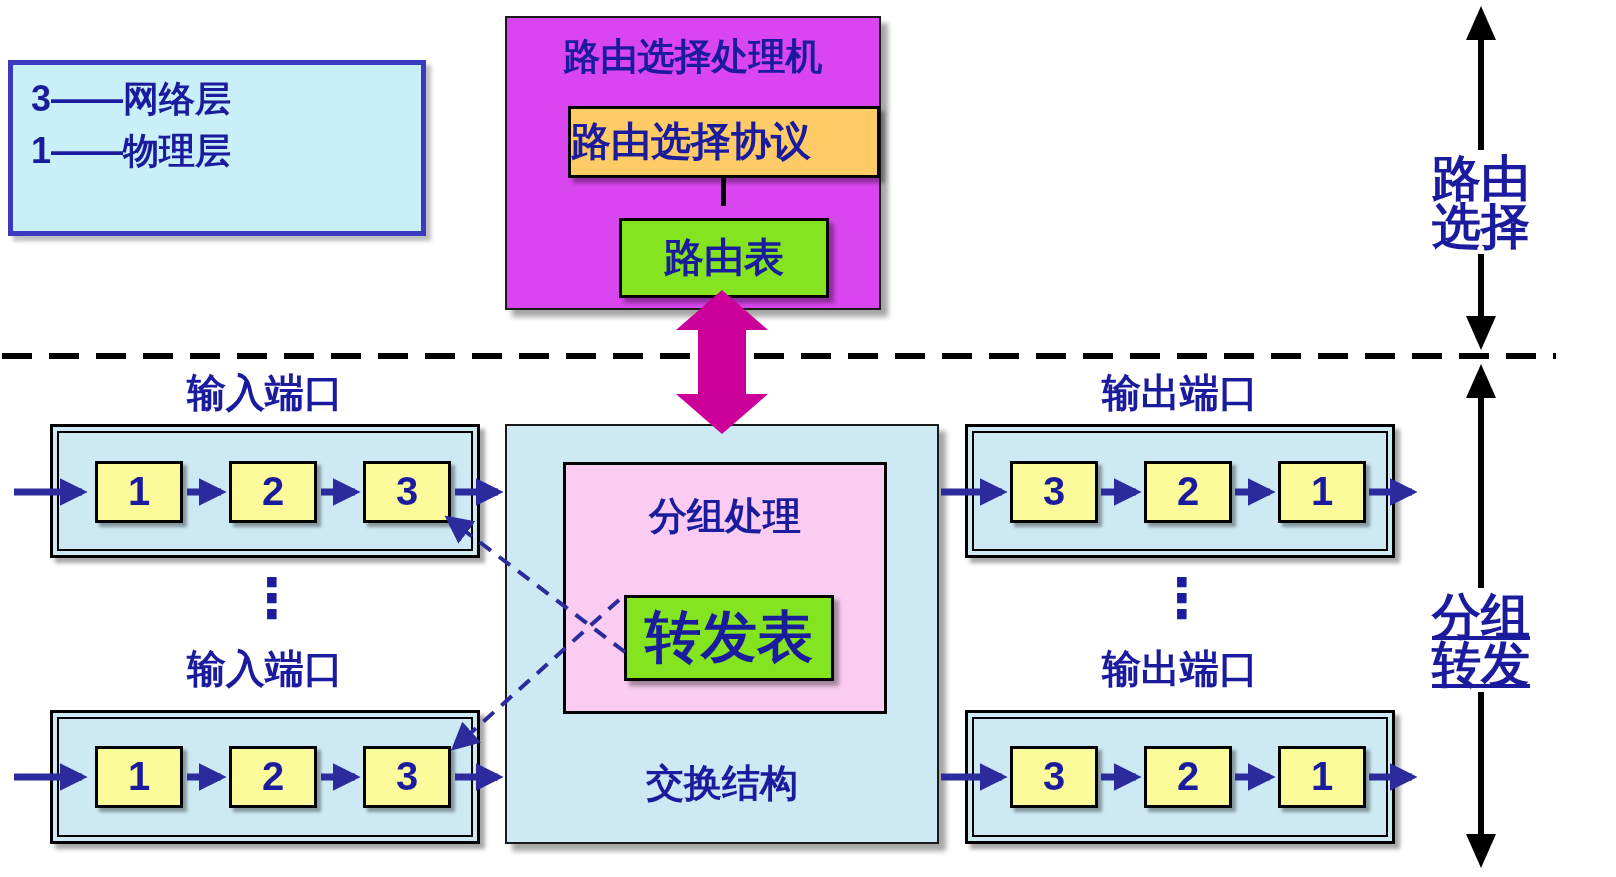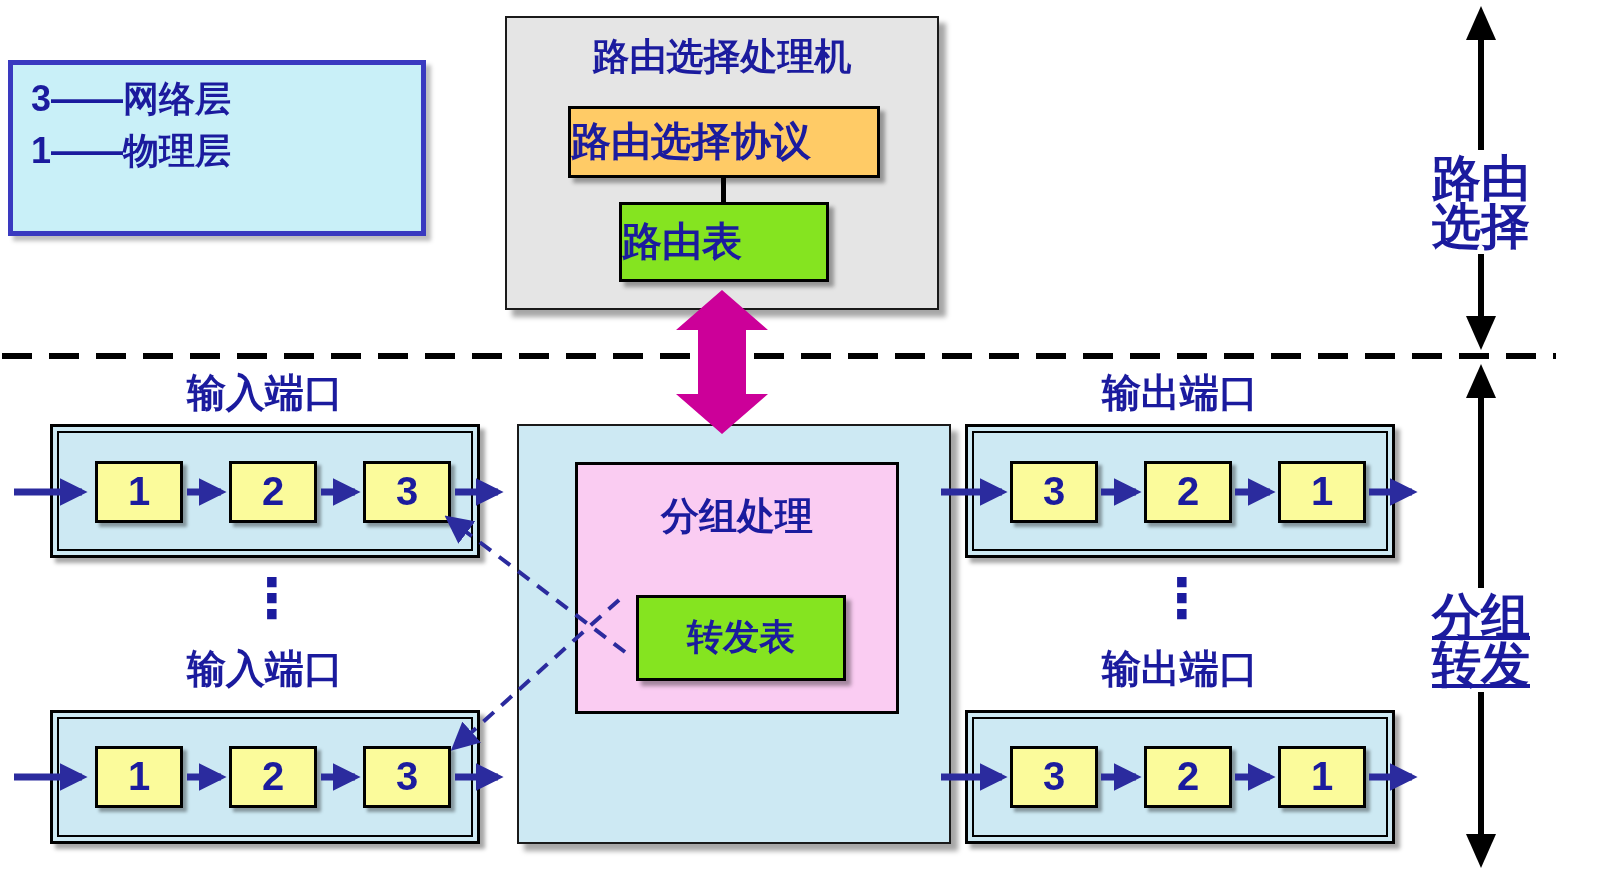--- a/index.html
+++ b/index.html
@@ -27,55 +27,54 @@
     border: 5px solid #3A3AC0;
     padding: 8px 0 0 18px;
     font-size: 36px;
     line-height: 52px;
     box-shadow: 5px 5px 4px rgba(0,0,0,0.25);
     z-index: 2;
   }
 
   
   .proc {
-    left: 505px; top: 16px; width: 434px; height: 294px;
-    background: #e5e5e5;
+    left: 505px; top: 16px; width: 376px; height: 294px;
+    background: #d946ef;
     border: 2px solid #1a1a1a;
     z-index: 2;
   }
   .proc-title { left: 0; top: 14px; width: 100%; text-align: center; font-size: 37px; }
   .proto {
     left: 61px; top: 88px; width: 312px; height: 72px;
     background: #FFCB66; border: 3px solid #000;
     font-size: 40px; line-height: 64px; text-align: left;
   }
   .connector { left: 214px; top: 158px; width: 5px; height: 30px; background: #000; }
   .rtable {
-    left: 112px; top: 184px; width: 210px; height: 80px;
+    left: 112px; top: 200px; width: 210px; height: 80px;
     background: #85E420; border: 3px solid #000;
-    font-size: 40px; line-height: 72px; text-align: left;
+    font-size: 40px; line-height: 72px; text-align: center;
   }
 
   
   .fabric {
     left: 505px; top: 424px; width: 434px; height: 420px;
     background: #CDE9F3;
     border: 2px solid #1a1a1a;
     z-index: 2;
-    margin-left: 12px;
   }
   .pp {
     left: 56px; top: 36px; width: 324px; height: 252px;
     background: #FACCF2; border: 3px solid #000;
   }
   .pp-label { left: 0; top: 26px; width: 100%; text-align: center; font-size: 38px; }
   .ftable {
     left: 58px; top: 130px; width: 210px; height: 86px;
     background: #85E420; border: 3px solid #000;
-    font-size: 36px; line-height: 78px; text-align: center;
+    font-size: 56px; line-height: 78px; text-align: center;
   }
   .fabric-label { left: 0; top: 332px; width: 100%; text-align: center; font-size: 38px; }
 
   
   .portbox {
     width: 430px; height: 134px;
     background: #CDE9F3;
     border: 3px solid #000;
     padding: 4px;
     z-index: 2;
@@ -127,20 +126,21 @@
     <div class="abs proto shadow-sm">路由选择协议</div>
     <div class="abs connector"></div>
     <div class="abs rtable shadow-sm">路由表</div>
   </div>
 
   <div class="abs fabric shadow">
     <div class="abs pp">
       <div class="abs pp-label">分组处理</div>
       <div class="abs ftable shadow-sm">转发表</div>
     </div>
+    <div class="abs fabric-label">交换结构</div>
   </div>
 
   <div class="abs port-label" style="left:135px; top:366px;">输入端口</div>
   <div class="abs portbox shadow-sm" style="left:50px; top:424px;">
     <div class="portbox-inner"></div>
   </div>
   <div class="abs chip" style="left:95px;  top:461px;">1</div>
   <div class="abs chip" style="left:229px; top:461px;">2</div>
   <div class="abs chip" style="left:363px; top:461px;">3</div>
 

